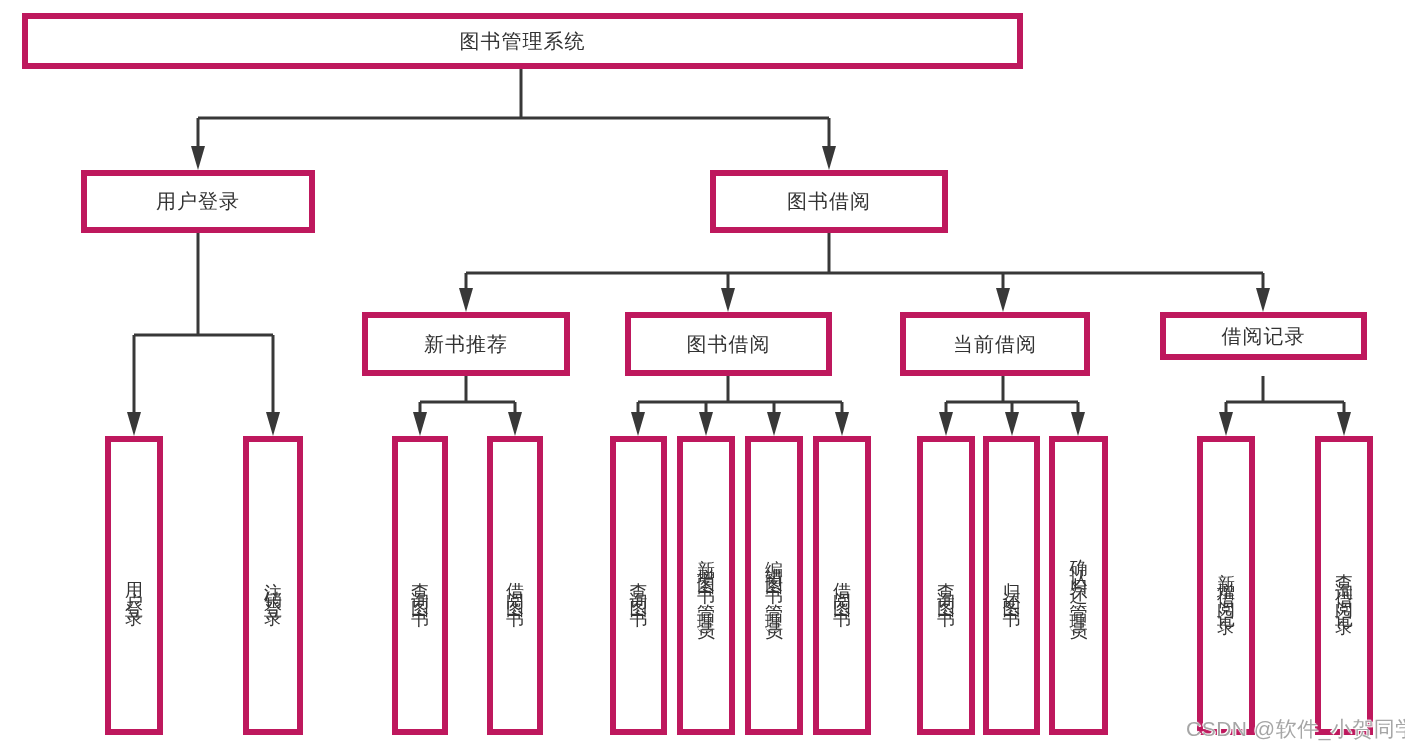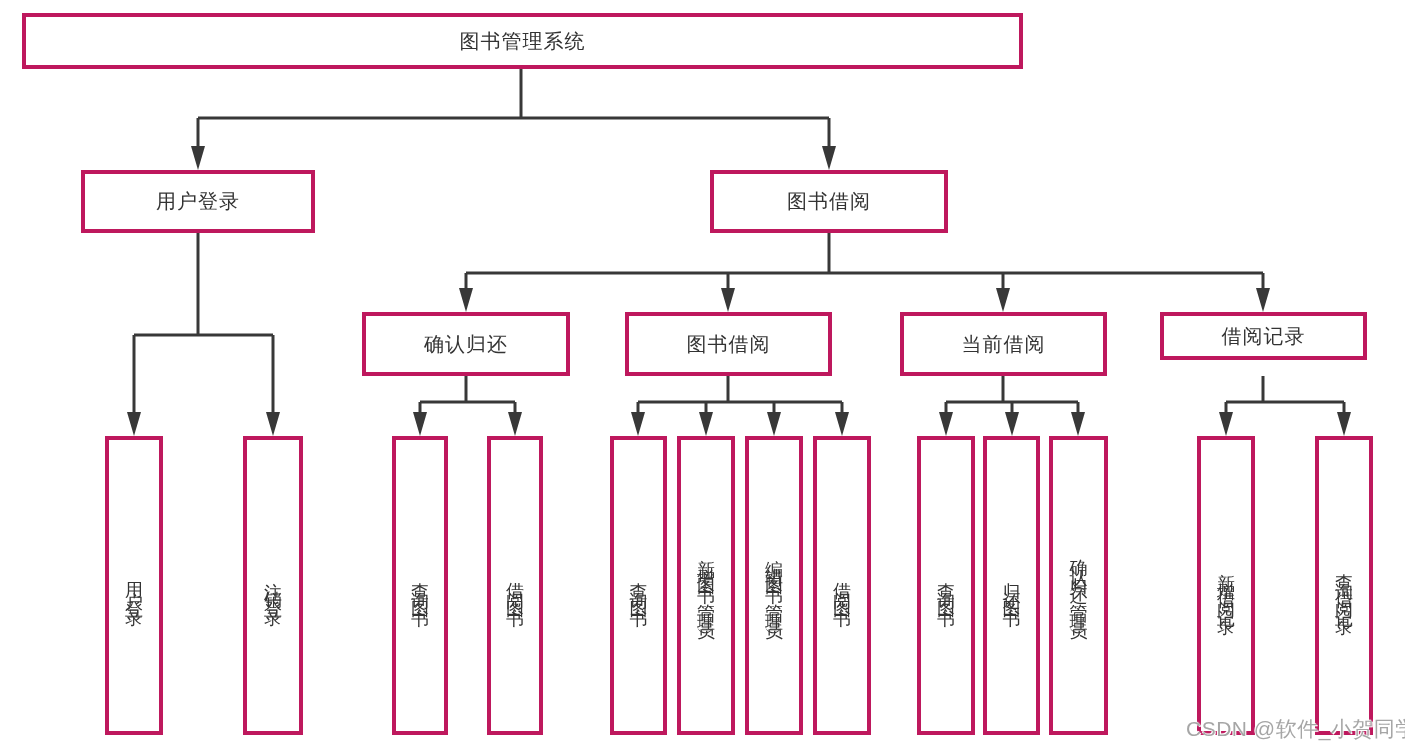--- a/index.html
+++ b/index.html
@@ -18,21 +18,21 @@
   #connectors {
     position: absolute;
     left: 0;
     top: 0;
     z-index: 0;
   }
   .box {
     position: absolute;
     box-sizing: border-box;
     background: #ffffff;
-    border: 4px solid #be185d;
+    border: 6px solid #be185d;
     display: flex;
     align-items: center;
     justify-content: center;
     color: #333333;
     z-index: 1;
   }
   .h-label {
     font-size: 20px;
     letter-spacing: 1px;
     white-space: nowrap;
@@ -130,26 +130,26 @@
   </div>
 
   <div class="box" style="left:81px; top:170px; width:234px; height:63px;">
     <span class="h-label">用户登录</span>
   </div>
   <div class="box" style="left:710px; top:170px; width:238px; height:63px;">
     <span class="h-label">图书借阅</span>
   </div>
 
   <div class="box" style="left:362px; top:312px; width:208px; height:64px;">
-    <span class="h-label">确认归还</span>
+    <span class="h-label">新书推荐</span>
   </div>
   <div class="box" style="left:625px; top:312px; width:207px; height:64px;">
     <span class="h-label">图书借阅</span>
   </div>
-  <div class="box" style="left:900px; top:312px; width:207px; height:64px;">
+  <div class="box" style="left:900px; top:312px; width:190px; height:64px;">
     <span class="h-label">当前借阅</span>
   </div>
   <div class="box" style="left:1160px; top:312px; width:207px; height:48px;">
     <span class="h-label">借阅记录</span>
   </div>
 
   <div class="box" style="left:105px; top:436px; width:58px; height:299px;">
     <span class="v-label">用户登录</span>
   </div>
   <div class="box" style="left:243px; top:436px; width:60px; height:299px;">

